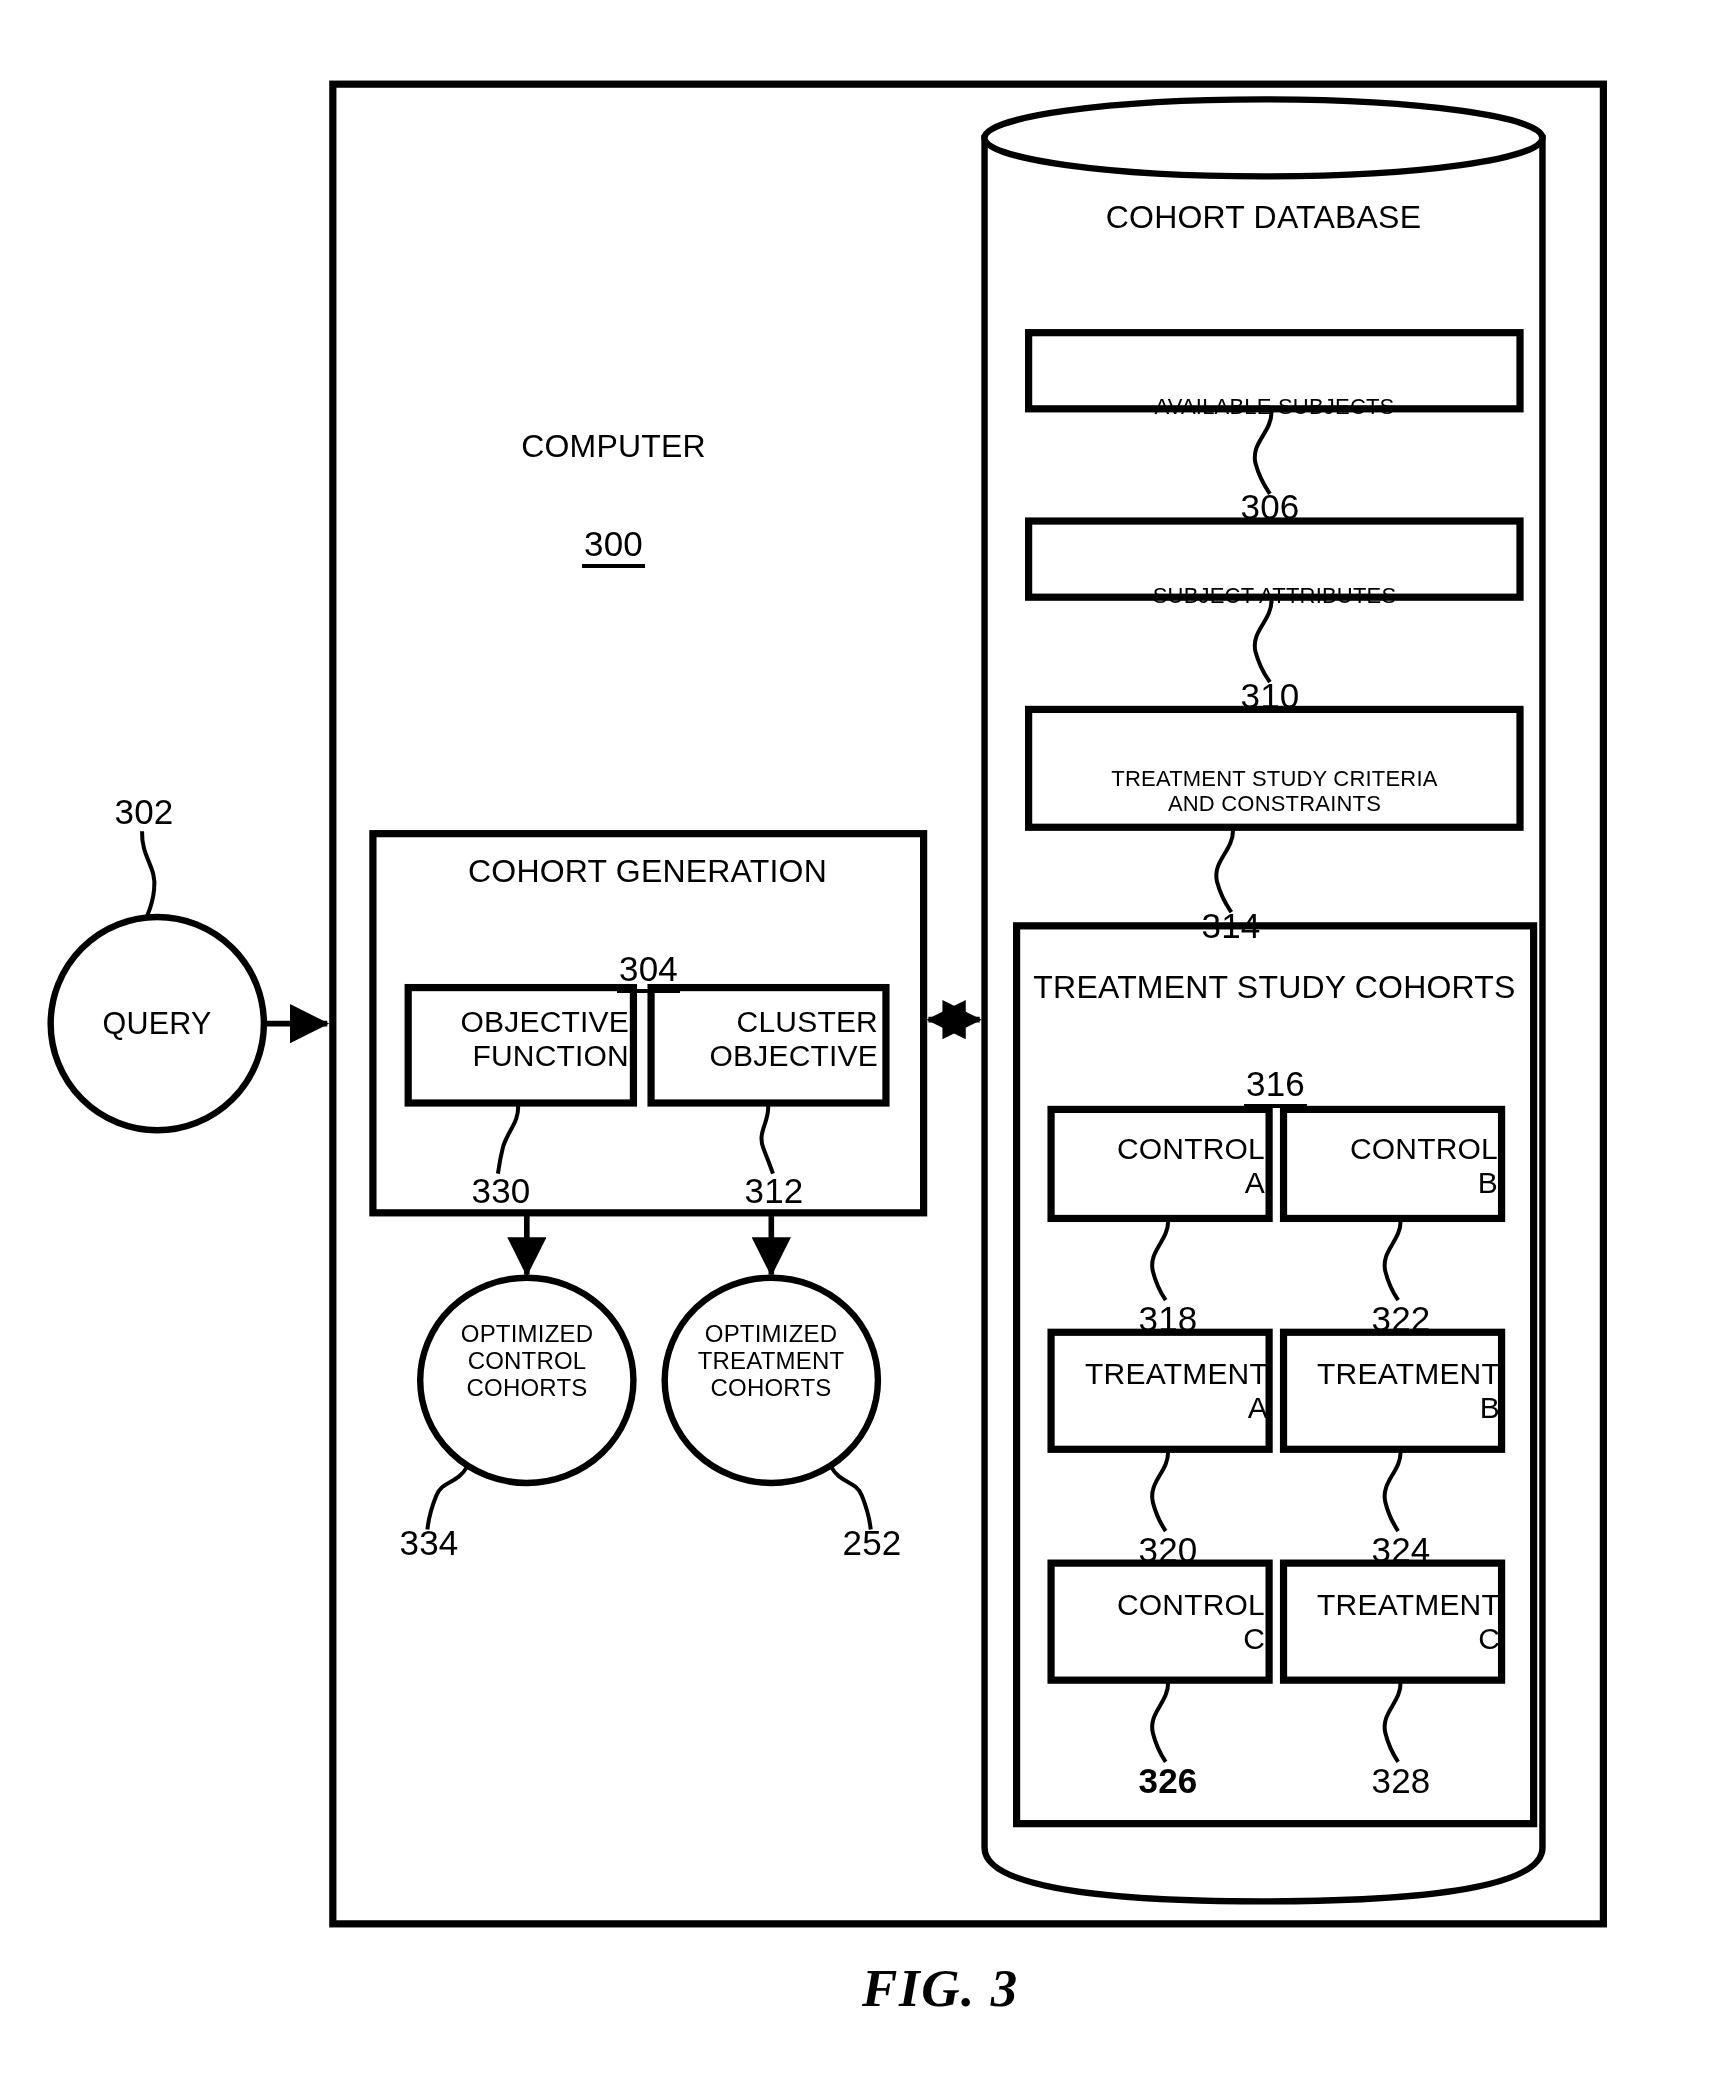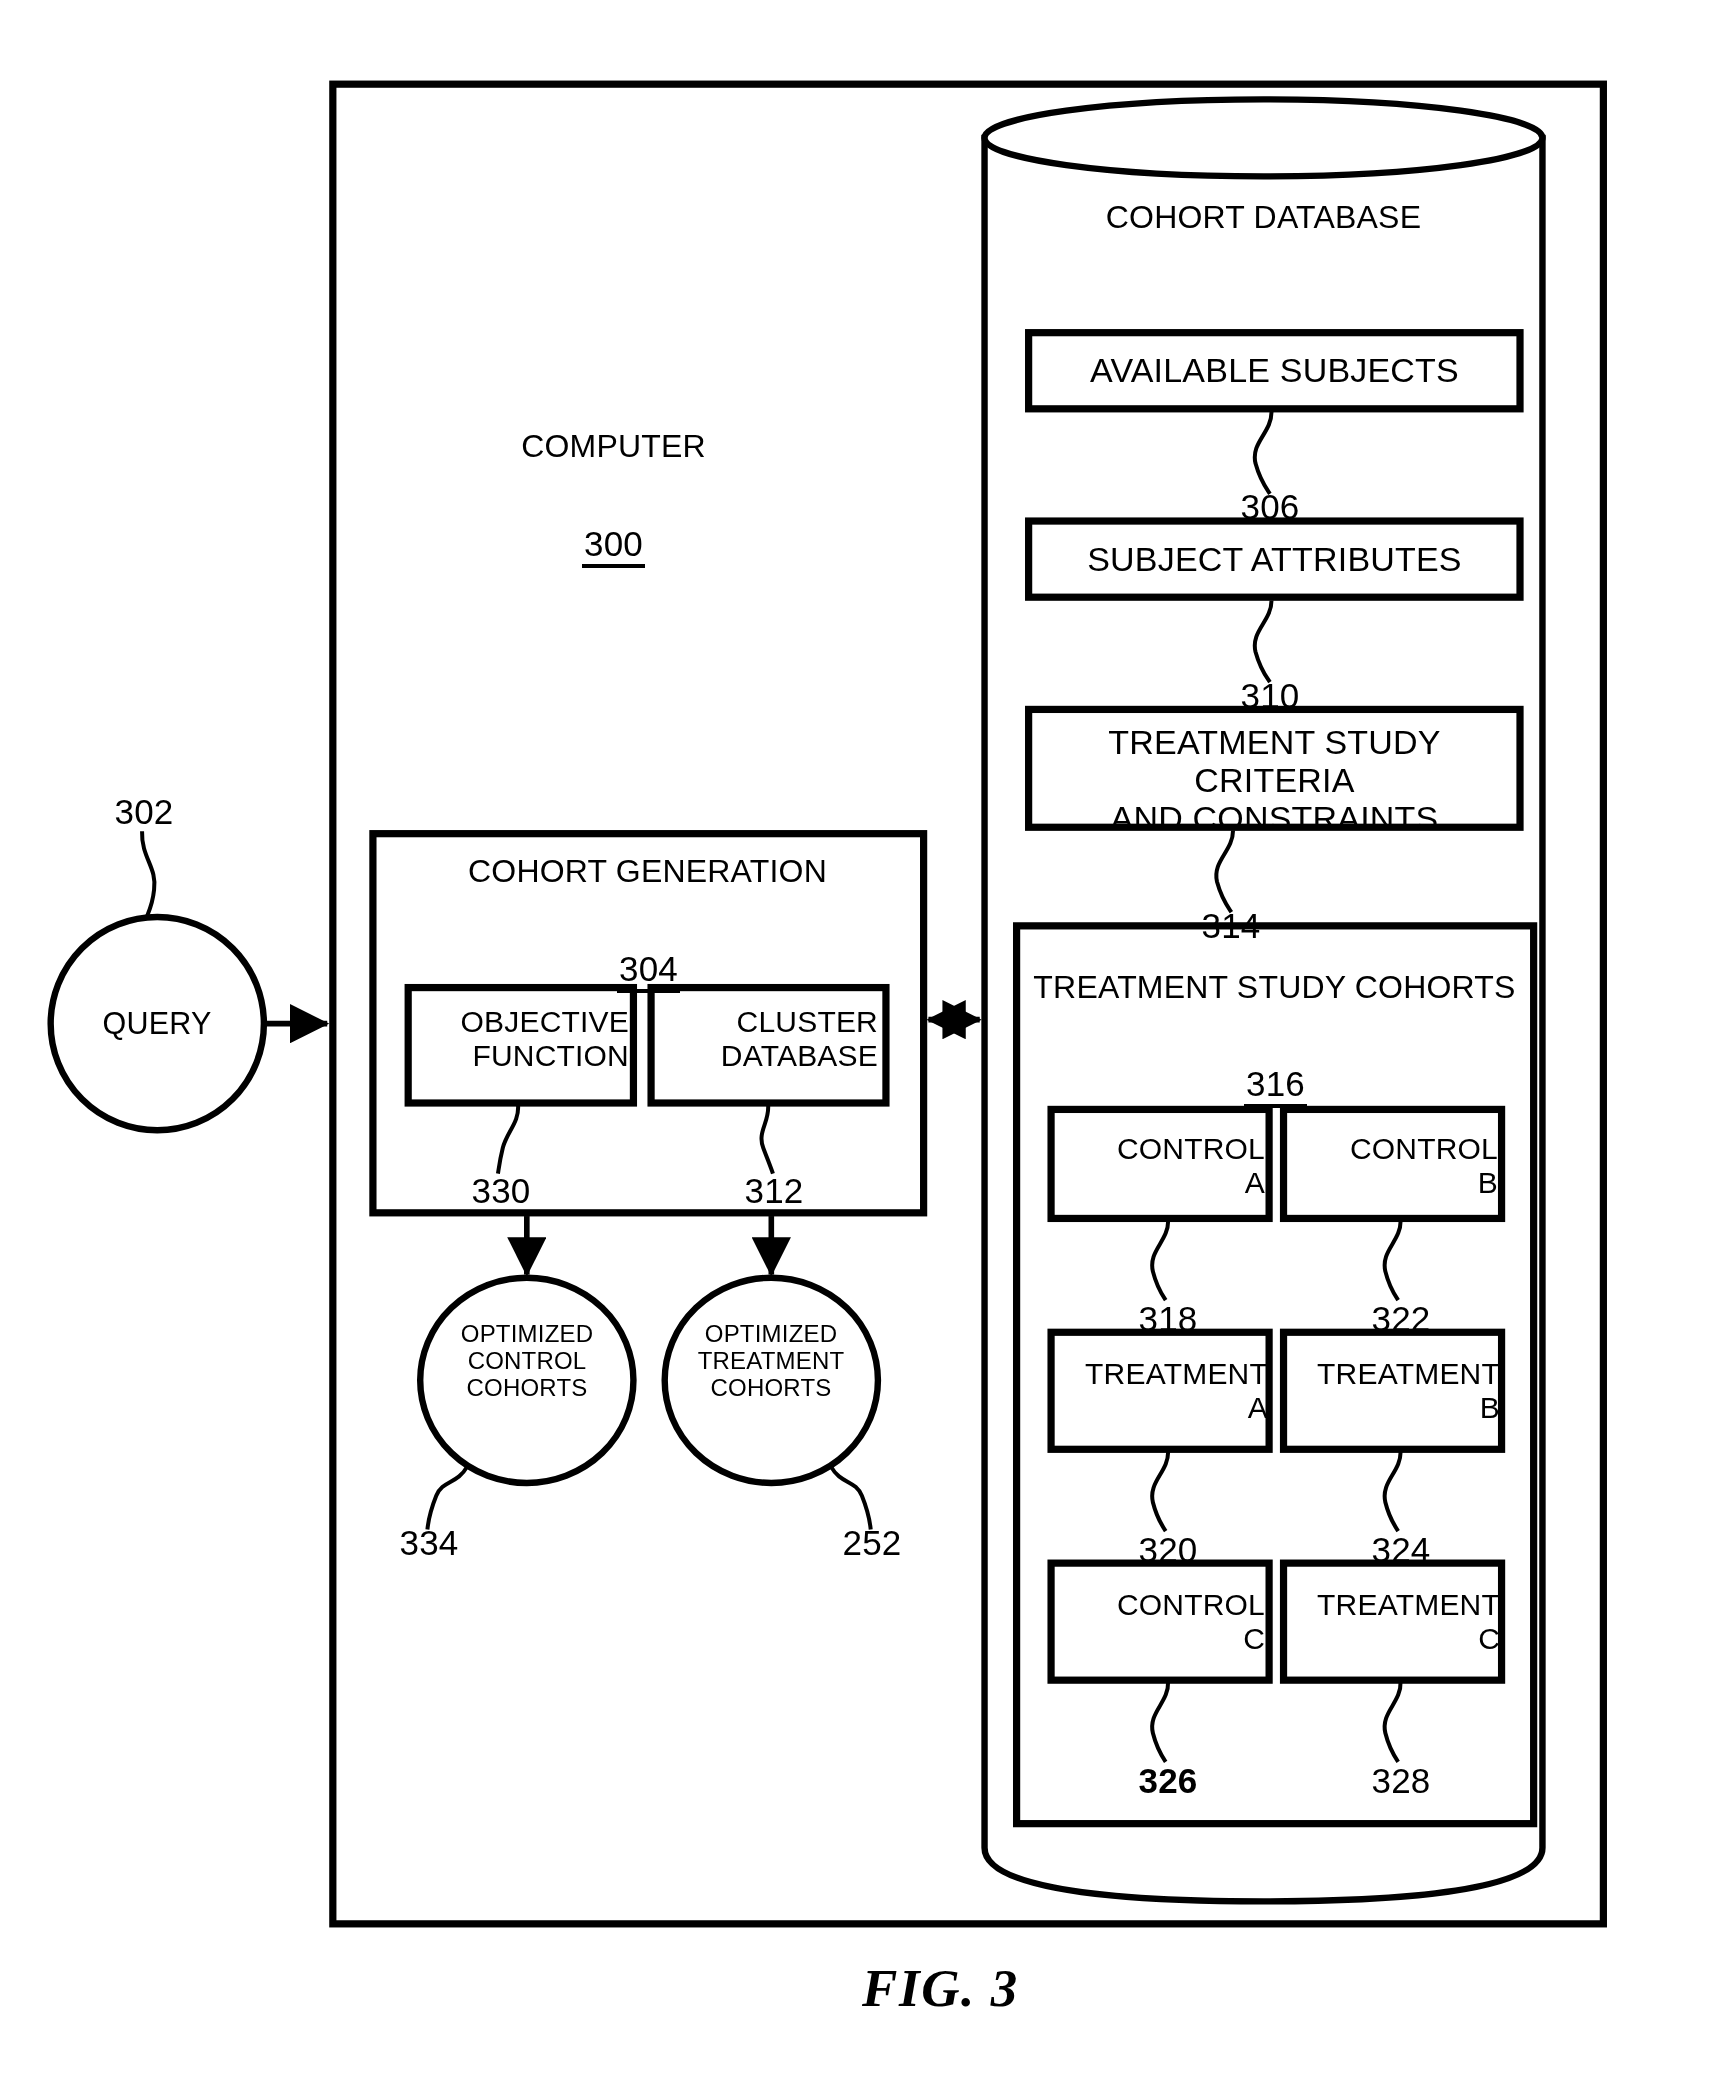--- a/index.html
+++ b/index.html
@@ -29,21 +29,21 @@
     pointer-events: none;
   }
   .lbl {
     position: absolute;
     text-align: center;
     line-height: 1.12;
     white-space: pre-line;
     letter-spacing: 0.2px;
   }
   .t-title    { font-size: 32px; }
-  .t-box      { font-size: 34px; }
+  .t-box      { font-size: 22px; margin-top: 44px; }
   .t-boxsm    { font-size: 30px; text-align: right; }
   .t-ref      { font-size: 35px; }
   .t-circle   { font-size: 24px; }
   .t-query    { font-size: 30.5px; }
   .ref-u {
     border-bottom: 4px solid #000;
     display: inline-block;
     padding: 0 1.6px 3.2px 1.6px;
     line-height: 1.0;
   }
@@ -146,21 +146,21 @@
   <div class="lbl t-title" style="left:431px; top:854px; width:433px;">COHORT GENERATION</div>
   <div class="lbl t-ref" style="left:512px; top:910px; width:273px;">
     <span class="ref-u">304</span>
   </div>
 
   <div class="lbl t-boxsm" style="left:414px; top:1005px; width:215px;">OBJECTIVE
 FUNCTION</div>
   <div class="lbl t-ref" style="left:437px; top:1171px; width:128px;">330</div>
 
   <div class="lbl t-boxsm" style="left:659px; top:1005px; width:219px;">CLUSTER
-DATABASE</div>
+OBJECTIVE</div>
   <div class="lbl t-ref" style="left:710px; top:1171px; width:128px;">312</div>
 
   <div class="lbl t-circle" style="left:431px; top:1321px; width:192px;">OPTIMIZED
 CONTROL
 COHORTS</div>
   <div class="lbl t-ref" style="left:365px; top:1523px; width:128px;">334</div>
 
   <div class="lbl t-circle" style="left:675px; top:1321px; width:192px;">OPTIMIZED
 TREATMENT
 COHORTS</div>

